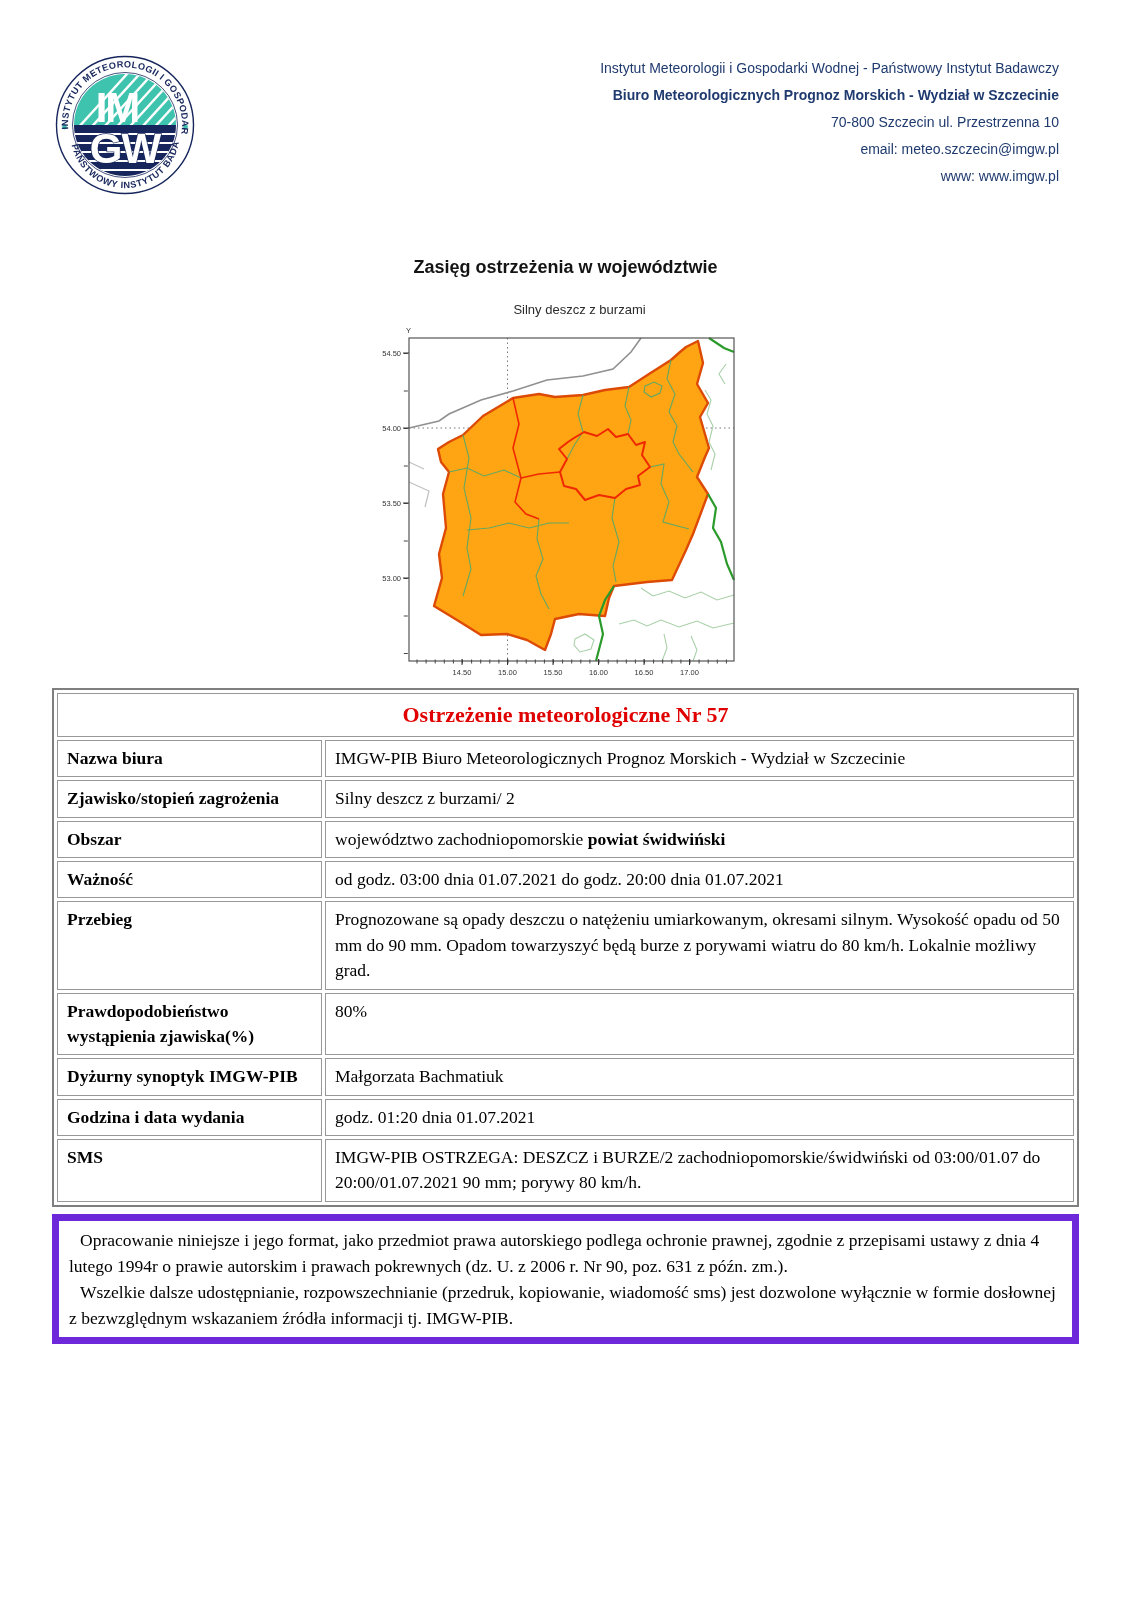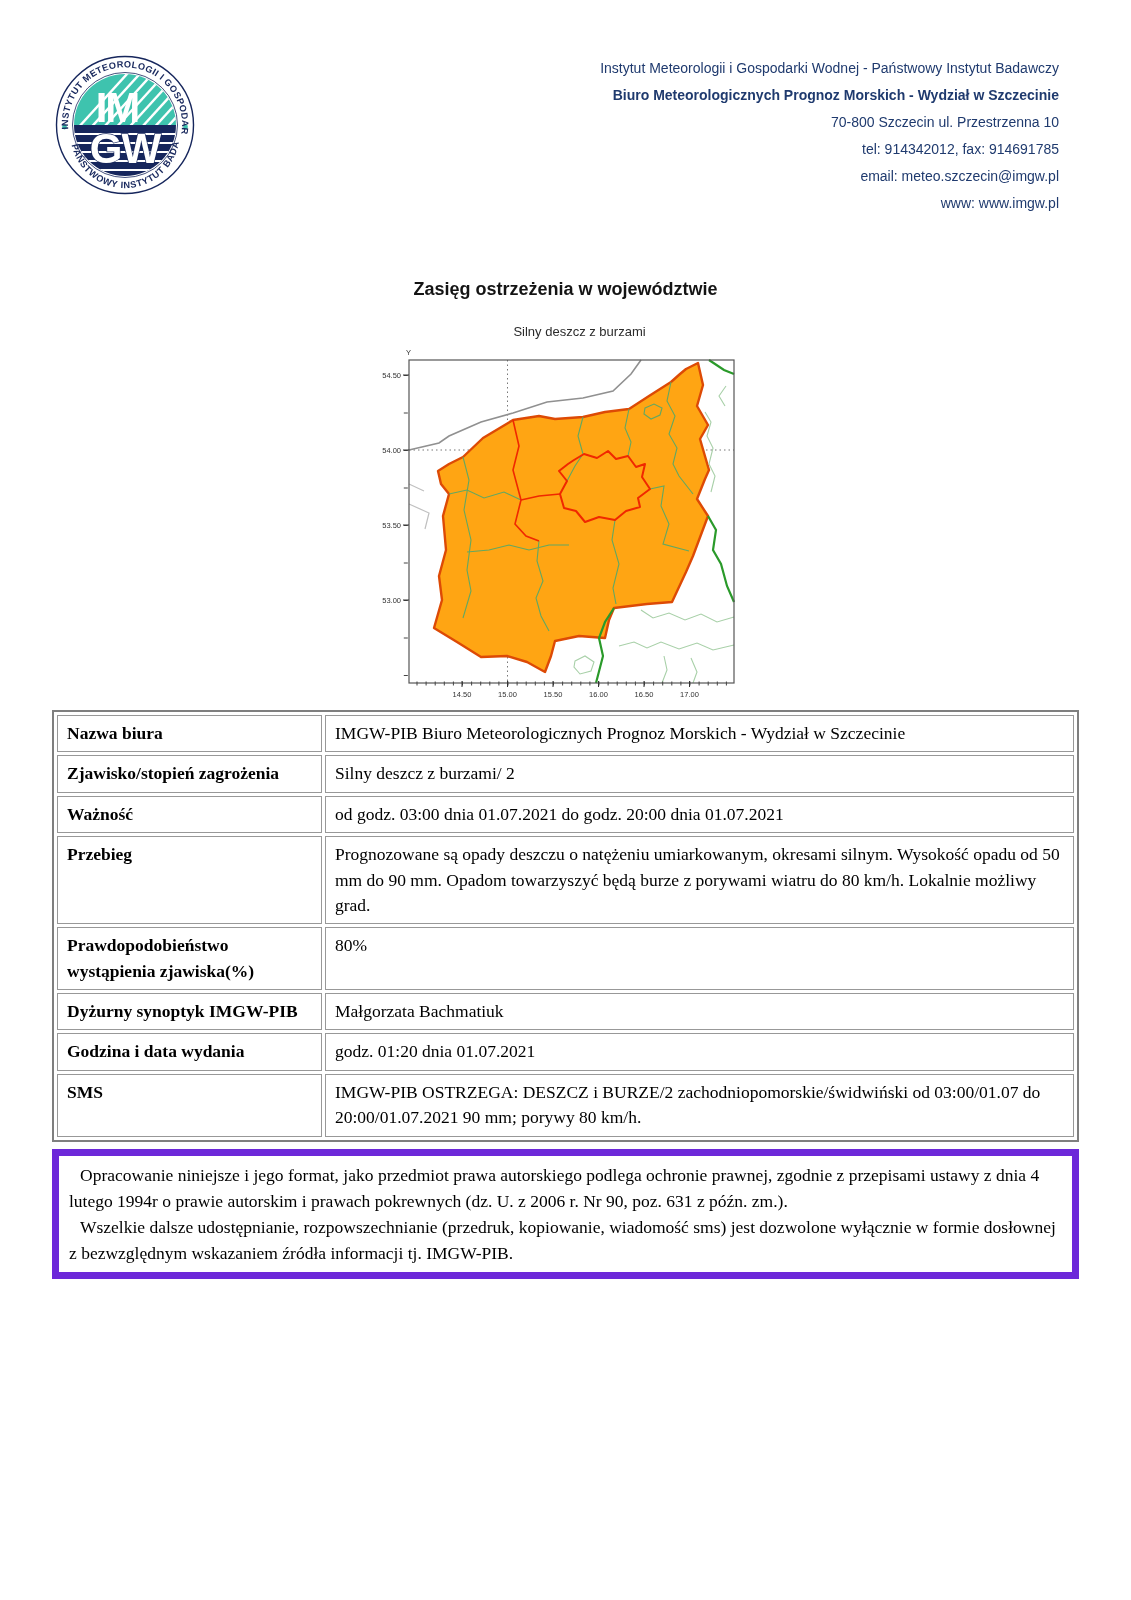--- a/index.html
+++ b/index.html
@@ -86,21 +86,20 @@
         </text>
         <text font-family="Liberation Sans, sans-serif" font-size="9.2" font-weight="bold" fill="#16265c" letter-spacing="0.6">
           <textPath href="#arcBot" startOffset="4">PAŃSTWOWY INSTYTUT BADAWCZY</textPath>
         </text>
       </svg>
     </div>
     <div class="header-text">
       <div>Instytut Meteorologii i Gospodarki Wodnej - Państwowy Instytut Badawczy</div>
       <div class="bold">Biuro Meteorologicznych Prognoz Morskich - Wydział w Szczecinie</div>
       <div>70-800 Szczecin ul. Przestrzenna 10</div>
-      <div>tel: 914342012, fax: 914691785</div>
       <div>email: meteo.szczecin@imgw.pl</div>
       <div>www: www.imgw.pl</div>
     </div>
   </div>
 
   <div class="section-title">Zasięg ostrzeżenia w województwie</div>
 
   <div class="map-figure">
     <div class="map-title">Silny deszcz z burzami</div>
     <svg class="map-svg" width="374" height="356" viewBox="0 0 374 356">
@@ -184,27 +183,34 @@
         <text x="174" y="351" text-anchor="middle">15.50</text>
         <text x="219.5" y="351" text-anchor="middle">16.00</text>
         <text x="265" y="351" text-anchor="middle">16.50</text>
         <text x="310.5" y="351" text-anchor="middle">17.00</text>
       </g>
     </svg>
   </div>
 
   <table class="warning">
     <tbody>
+        <tr>
+      <td class="title-cell" colspan="2">Ostrzeżenie meteorologiczne Nr 57</td>
+    </tr>
     <tr>
       <td class="label">Nazwa biura</td>
       <td>IMGW-PIB Biuro Meteorologicznych Prognoz Morskich - Wydział w Szczecinie</td>
     </tr>
     <tr>
       <td class="label">Zjawisko/stopień zagrożenia</td>
       <td>Silny deszcz z burzami/ 2</td>
+    </tr>
+    <tr>
+      <td class="label">Obszar</td>
+      <td><span>województwo zachodniopomorskie </span><b>powiat świdwiński</b></td>
     </tr>
     <tr>
       <td class="label">Ważność</td>
       <td>od godz. 03:00 dnia 01.07.2021 do godz. 20:00 dnia 01.07.2021</td>
     </tr>
     <tr>
       <td class="label">Przebieg</td>
       <td>Prognozowane są opady deszczu o natężeniu umiarkowanym, okresami silnym. Wysokość opadu od 50 mm do 90 mm. Opadom towarzyszyć będą burze z porywami wiatru do 80 km/h. Lokalnie możliwy grad.</td>
     </tr>
     <tr>

